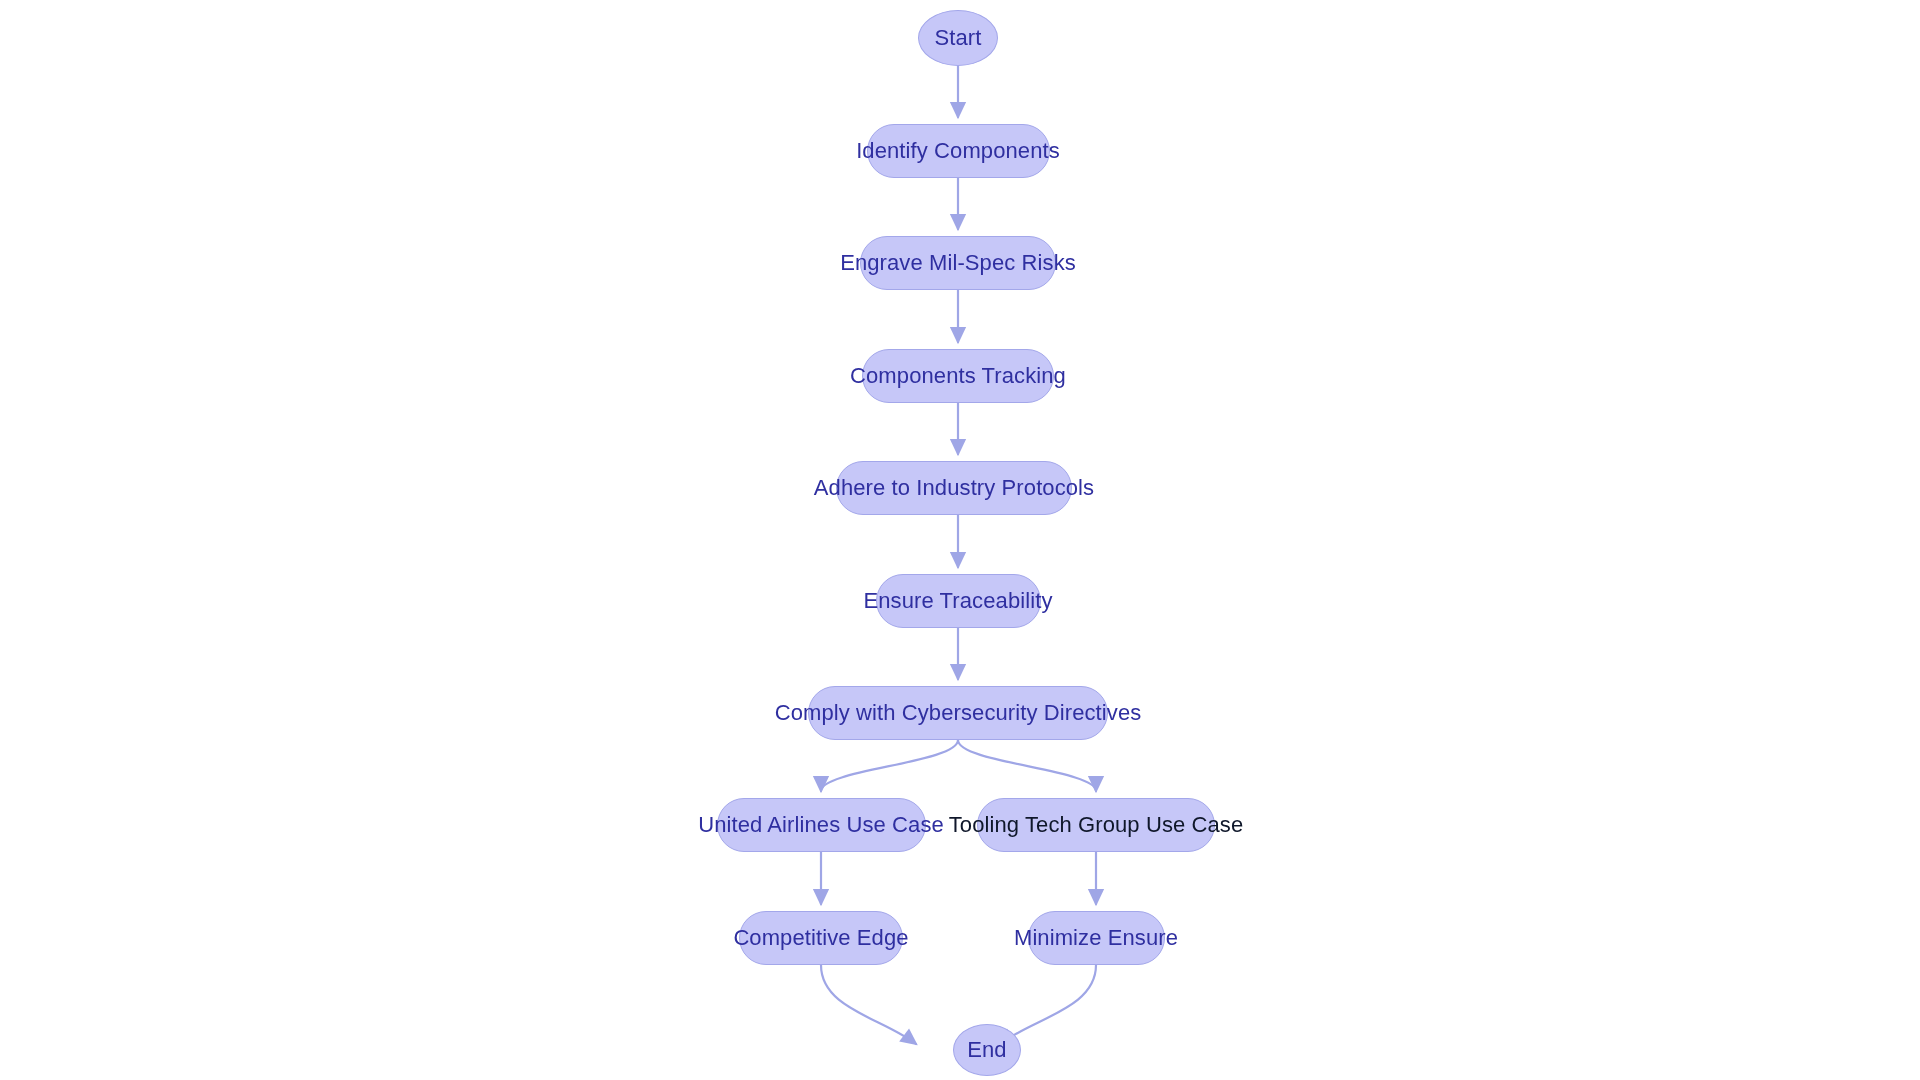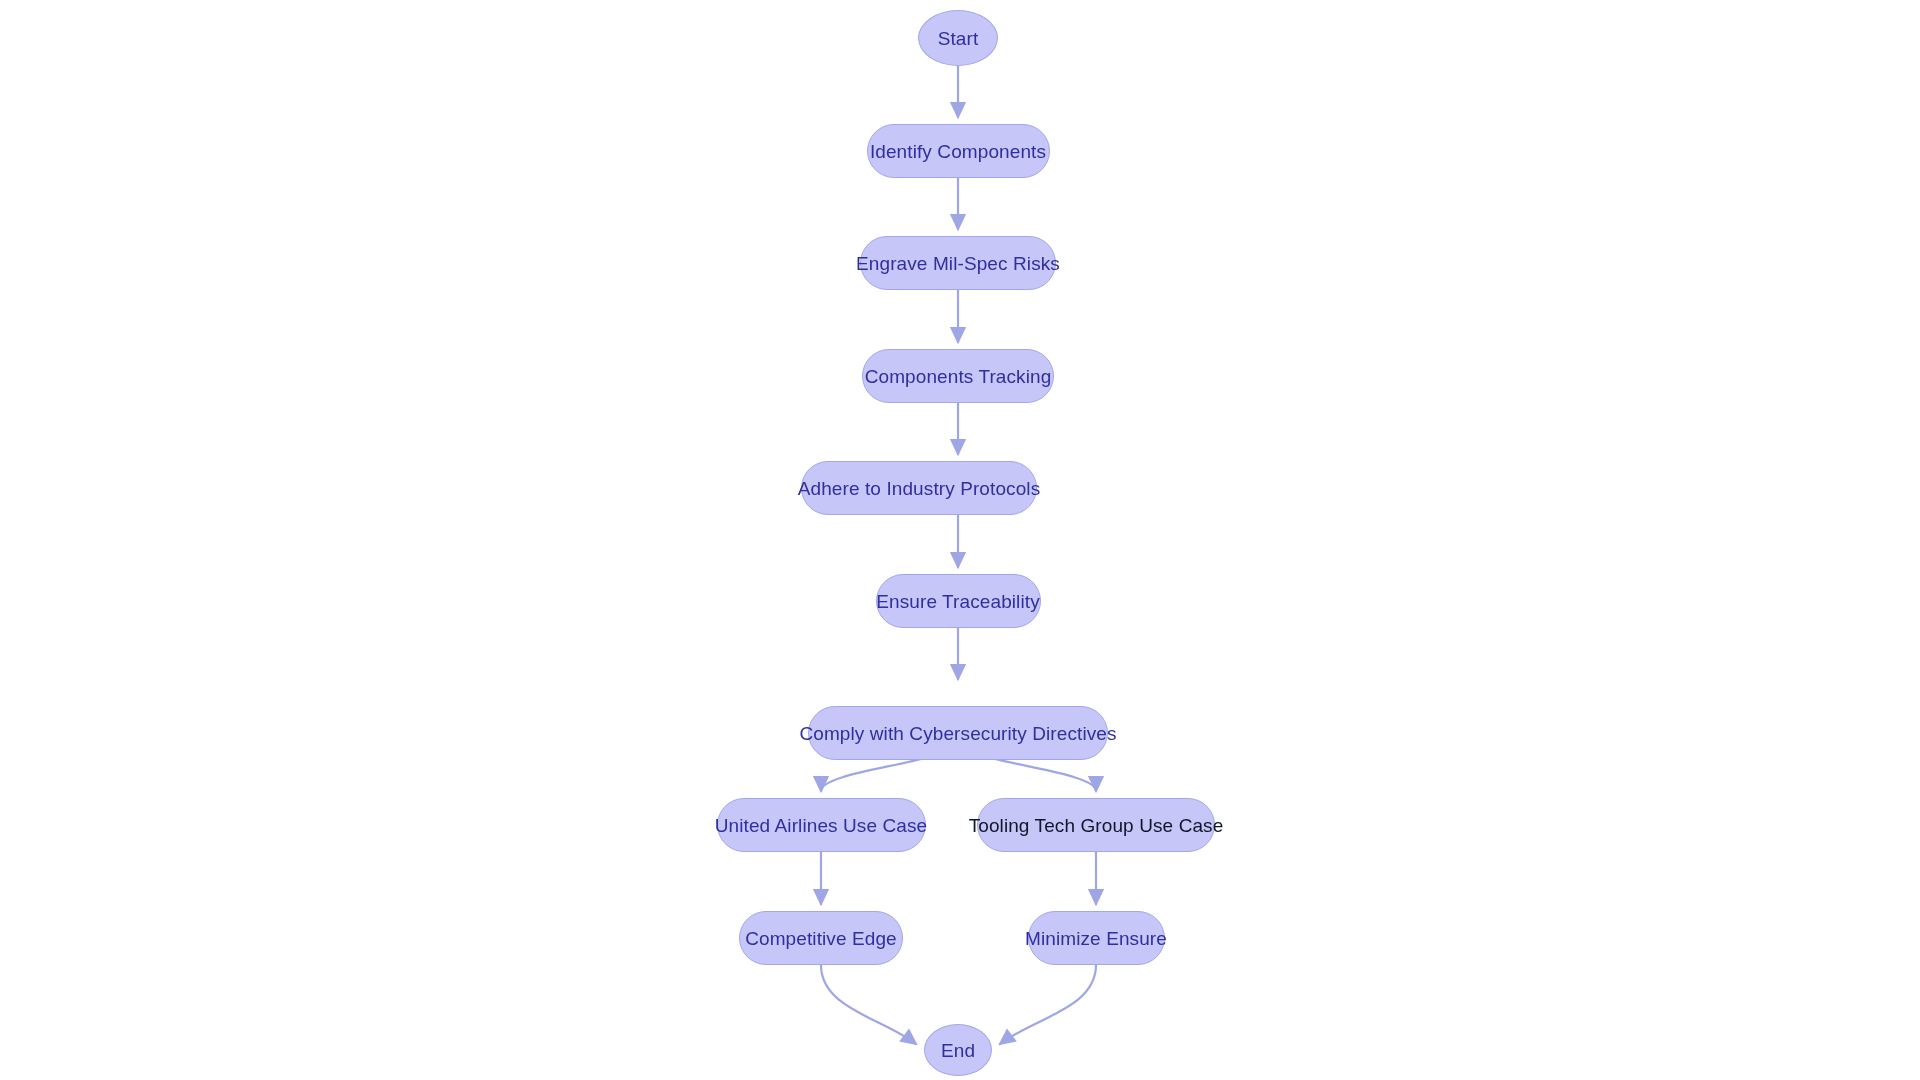--- a/index.html
+++ b/index.html
@@ -29,21 +29,21 @@
   }
   .node {
     position: absolute;
     box-sizing: border-box;
     display: flex;
     align-items: center;
     justify-content: center;
     background: #c6c7f8;
     border: 1.2px solid #a3a7ea;
     color: #2f2fa0;
-    font-size: 19px;
+    font-size: 22px;
     letter-spacing: 0.1px;
     white-space: nowrap;
     line-height: 1;
   }
   .node.terminal {
     border-radius: 50%;
   }
   .node.step {
     border-radius: 999px;
   }
@@ -83,38 +83,38 @@
       </div>
       <div class="node step" style="left: 866.5px; top: 124px; width: 183px; height: 54px; background: rgb(198, 199, 248); border-color: rgb(163, 167, 234); color: rgb(47, 47, 160);">
         <span class="node-label">Identify Components</span>
       </div>
       <div class="node step" style="left: 860px; top: 236px; width: 196px; height: 54px; background: rgb(198, 199, 248); border-color: rgb(163, 167, 234); color: rgb(47, 47, 160);">
         <span class="node-label">Engrave Mil-Spec Risks</span>
       </div>
       <div class="node step" style="left: 862px; top: 349px; width: 192px; height: 54px; background: rgb(198, 199, 248); border-color: rgb(163, 167, 234); color: rgb(47, 47, 160);">
         <span class="node-label">Components Tracking</span>
       </div>
-      <div class="node step" style="left: 801px; top: 461px; width: 236px; height: 54px; background: rgb(198, 199, 248); border-color: rgb(163, 167, 234); color: rgb(47, 47, 160);">
+      <div class="node step" style="left: 836px; top: 461px; width: 236px; height: 54px; background: rgb(198, 199, 248); border-color: rgb(163, 167, 234); color: rgb(47, 47, 160);">
         <span class="node-label">Adhere to Industry Protocols</span>
       </div>
       <div class="node step" style="left: 875.5px; top: 574px; width: 165px; height: 54px; background: rgb(198, 199, 248); border-color: rgb(163, 167, 234); color: rgb(47, 47, 160);">
         <span class="node-label">Ensure Traceability</span>
       </div>
-      <div class="node step" style="left: 808px; top: 686px; width: 300px; height: 54px; background: rgb(198, 199, 248); border-color: rgb(163, 167, 234); color: rgb(47, 47, 160); margin-top: 20px;">
+      <div class="node step" style="left: 808px; top: 686px; width: 300px; height: 54px; background: rgb(198, 199, 248); border-color: rgb(163, 167, 234); color: rgb(47, 47, 160);">
         <span class="node-label">Comply with Cybersecurity Directives</span>
       </div>
       <div class="node step" style="left: 716.5px; top: 798px; width: 209px; height: 54px; background: rgb(198, 199, 248); border-color: rgb(163, 167, 234); color: rgb(47, 47, 160);">
         <span class="node-label">United Airlines Use Case</span>
       </div>
       <div class="node step" style="left: 977px; top: 798px; width: 238px; height: 54px; background: rgb(198, 199, 248); border-color: rgb(163, 167, 234); color: #0f172a;">
         <span class="node-label">Tooling Tech Group Use Case</span>
       </div>
       <div class="node step" style="left: 739px; top: 911px; width: 164px; height: 54px; background: rgb(198, 199, 248); border-color: rgb(163, 167, 234); color: rgb(47, 47, 160);">
         <span class="node-label">Competitive Edge</span>
       </div>
       <div class="node step" style="left: 1027.5px; top: 911px; width: 137px; height: 54px; background: rgb(198, 199, 248); border-color: rgb(163, 167, 234); color: rgb(47, 47, 160);">
         <span class="node-label">Minimize Ensure</span>
       </div>
-      <div class="node terminal" style="left: 924px; top: 1024px; width: 68px; height: 52px; background: rgb(198, 199, 248); border-color: rgb(163, 167, 234); color: rgb(47, 47, 160);">
+      <div class="node terminal" style="left: 953px; top: 1024px; width: 68px; height: 52px; background: rgb(198, 199, 248); border-color: rgb(163, 167, 234); color: rgb(47, 47, 160);">
         <span class="node-label">End</span>
       </div>
     </div>
 </div>
 
 </body></html>

